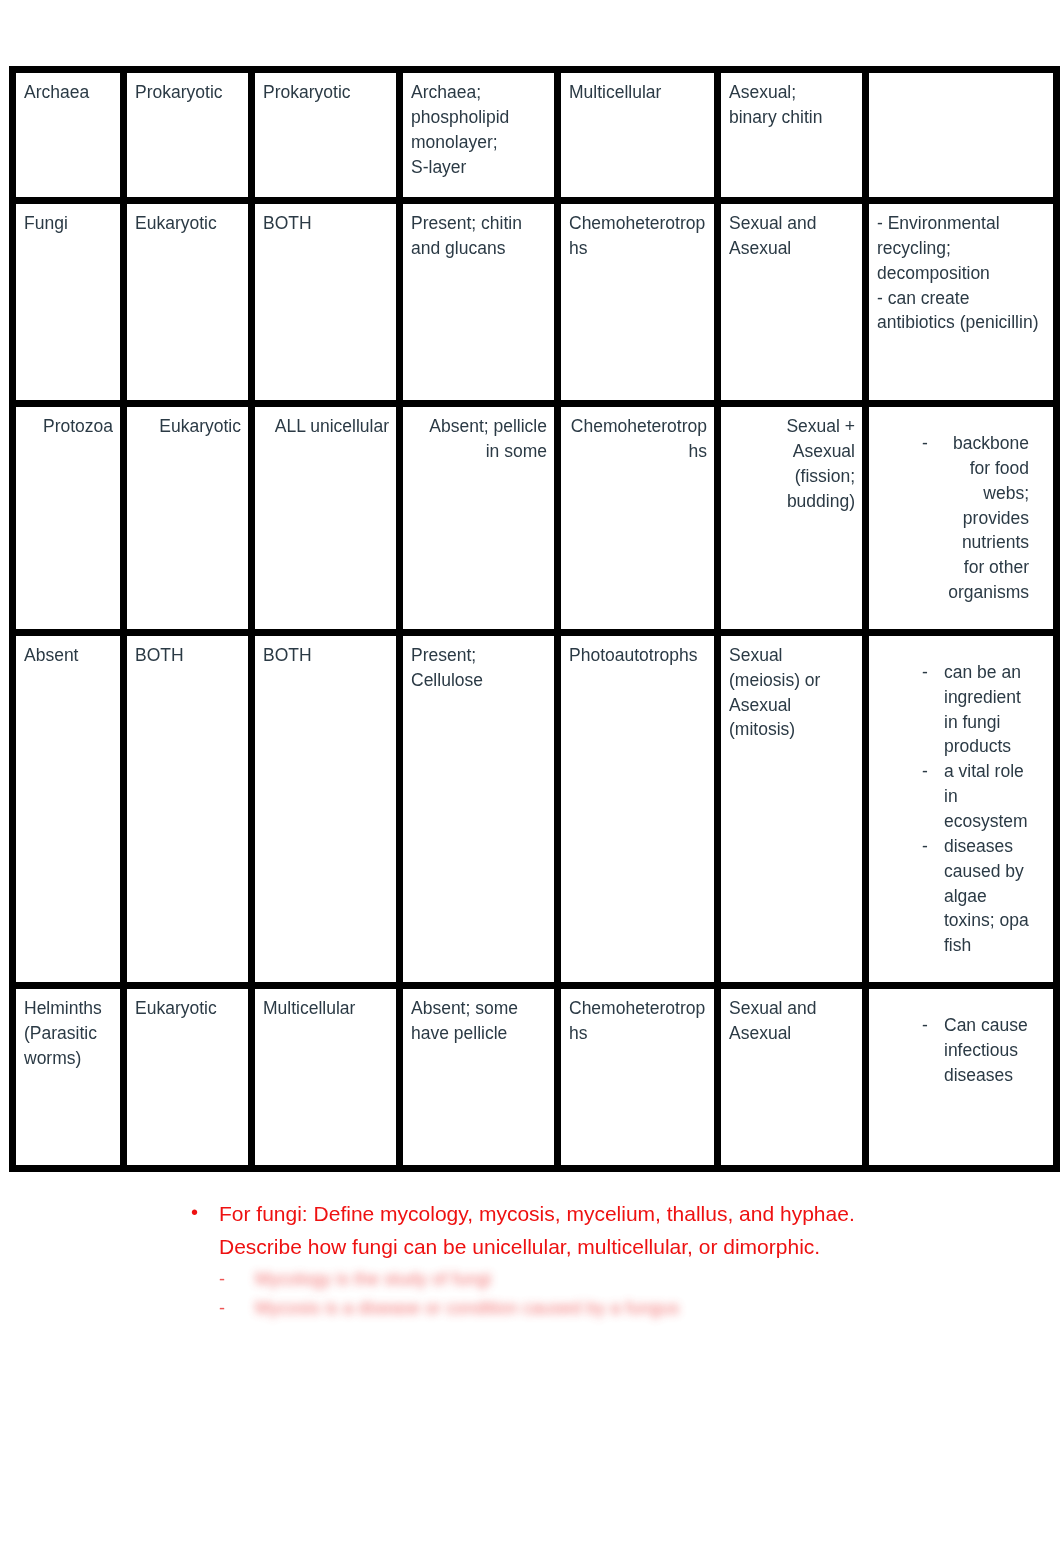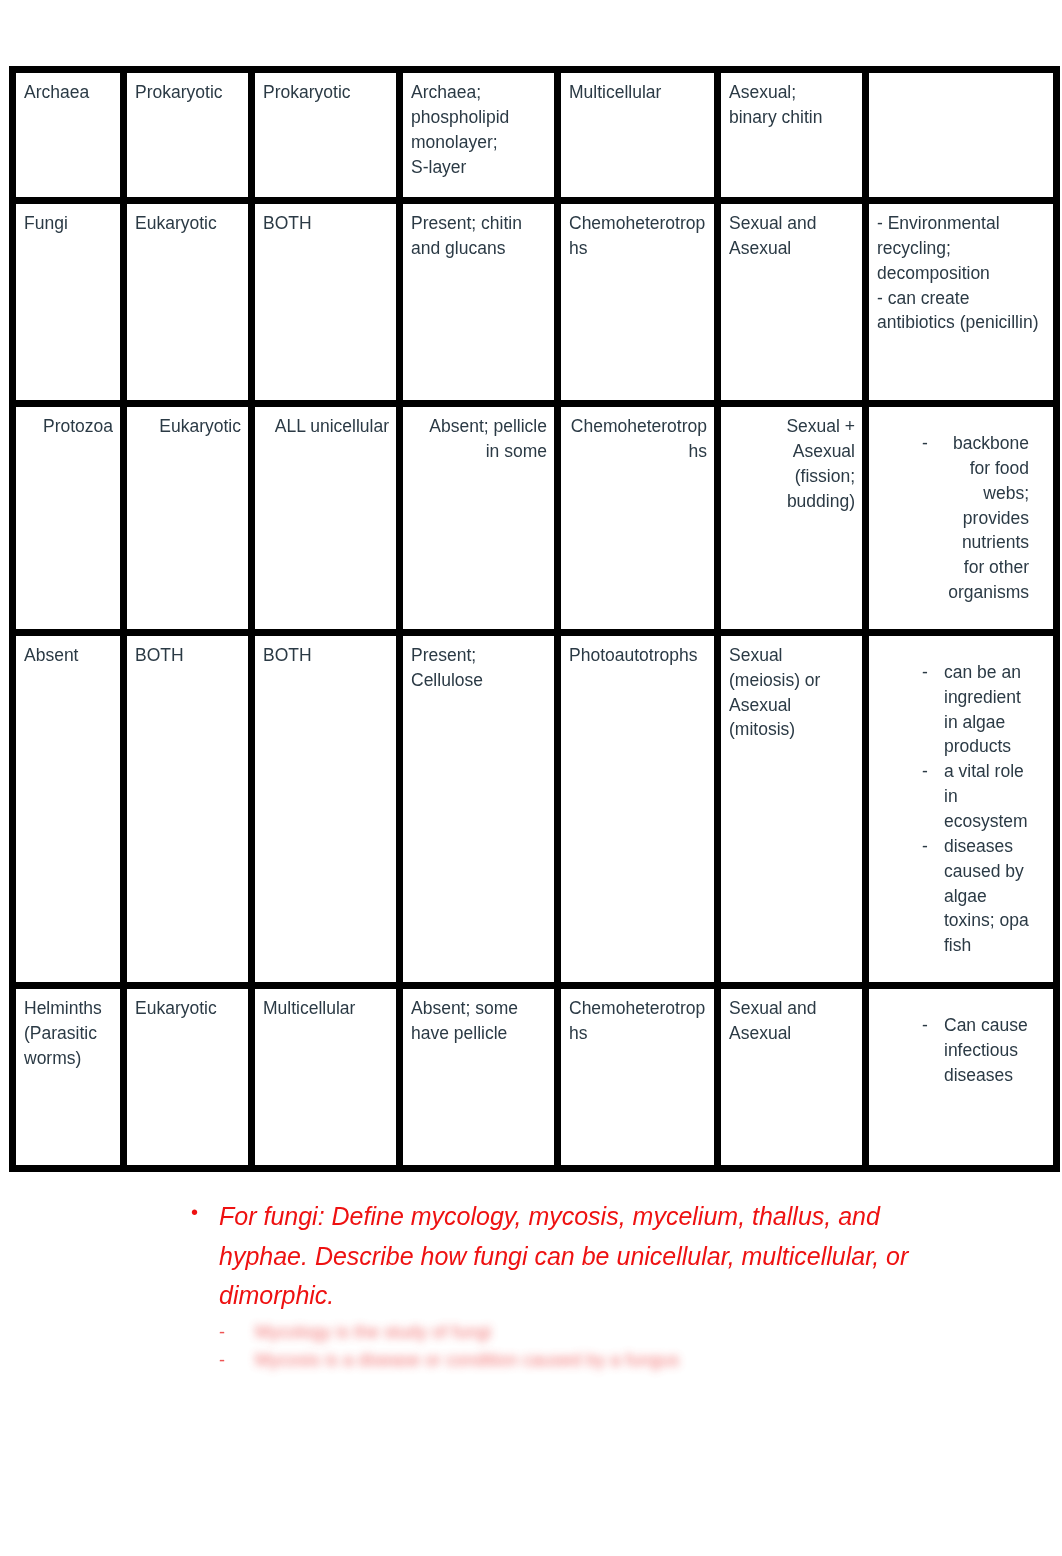--- a/index.html
+++ b/index.html
@@ -113,24 +113,23 @@
     flex: 0 0 34px;
     font-size: 20px;
     line-height: 1.52;
     color: #ee1111;
     text-align: left;
     padding-left: 6px;
     box-sizing: border-box;
   }
   .note-text {
     flex: 1 1 auto;
-    font-size: 25px;
+    font-size: 21px;
     line-height: 1.58;
     color: #ee1111;
-    font-style: italic;
   }
   .note-sub {
     margin-top: 2px;
     padding-left: 34px;
   }
   .note-sub-row {
     display: flex;
     align-items: flex-start;
   }
   .sub-bullet {
@@ -246,21 +245,21 @@
               </div>
           </td>
           <td>Photoautotrophs</td>
           <td>
             <div class="cell-lines">
                 <span>Sexual (meiosis) or Asexual (mitosis)</span>
               </div>
           </td>
           <td>
             <ul class="dashlist">
-                <li>can be an ingredient in algae products</li>
+                <li>can be an ingredient in fungi products</li>
                 <li> a vital role in ecosystem</li>
                 <li> diseases caused by algae toxins; opa fish</li>
               </ul>
           </td>
         </tr>
 
         <tr class="row-helminths">
           <td>Helminths (Parasitic worms)</td>
           <td>Eukaryotic</td>
           <td>Multicellular</td>

